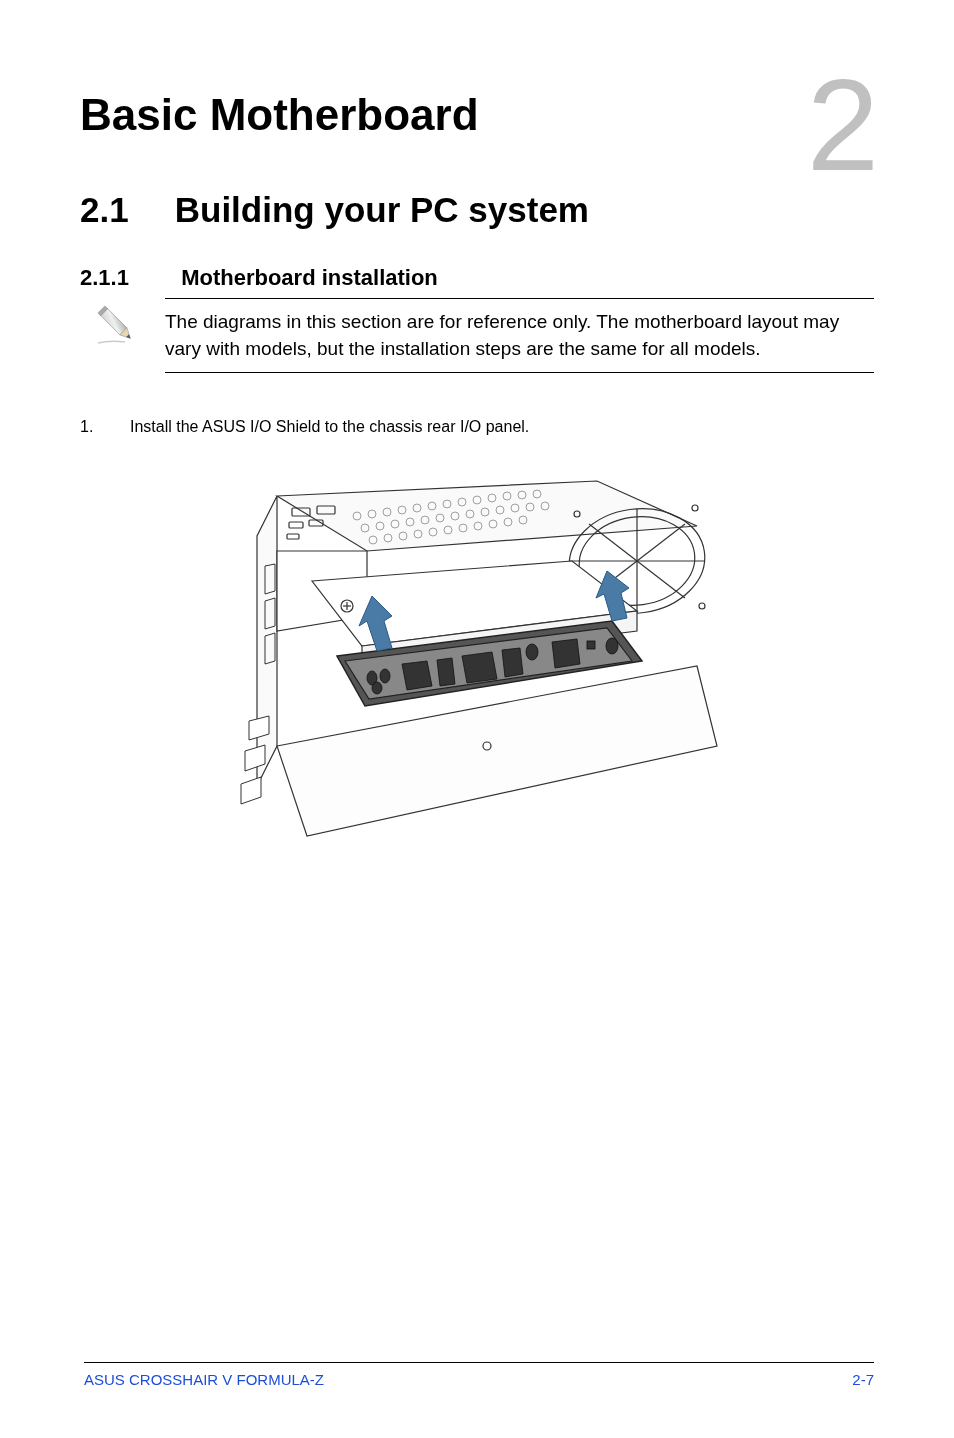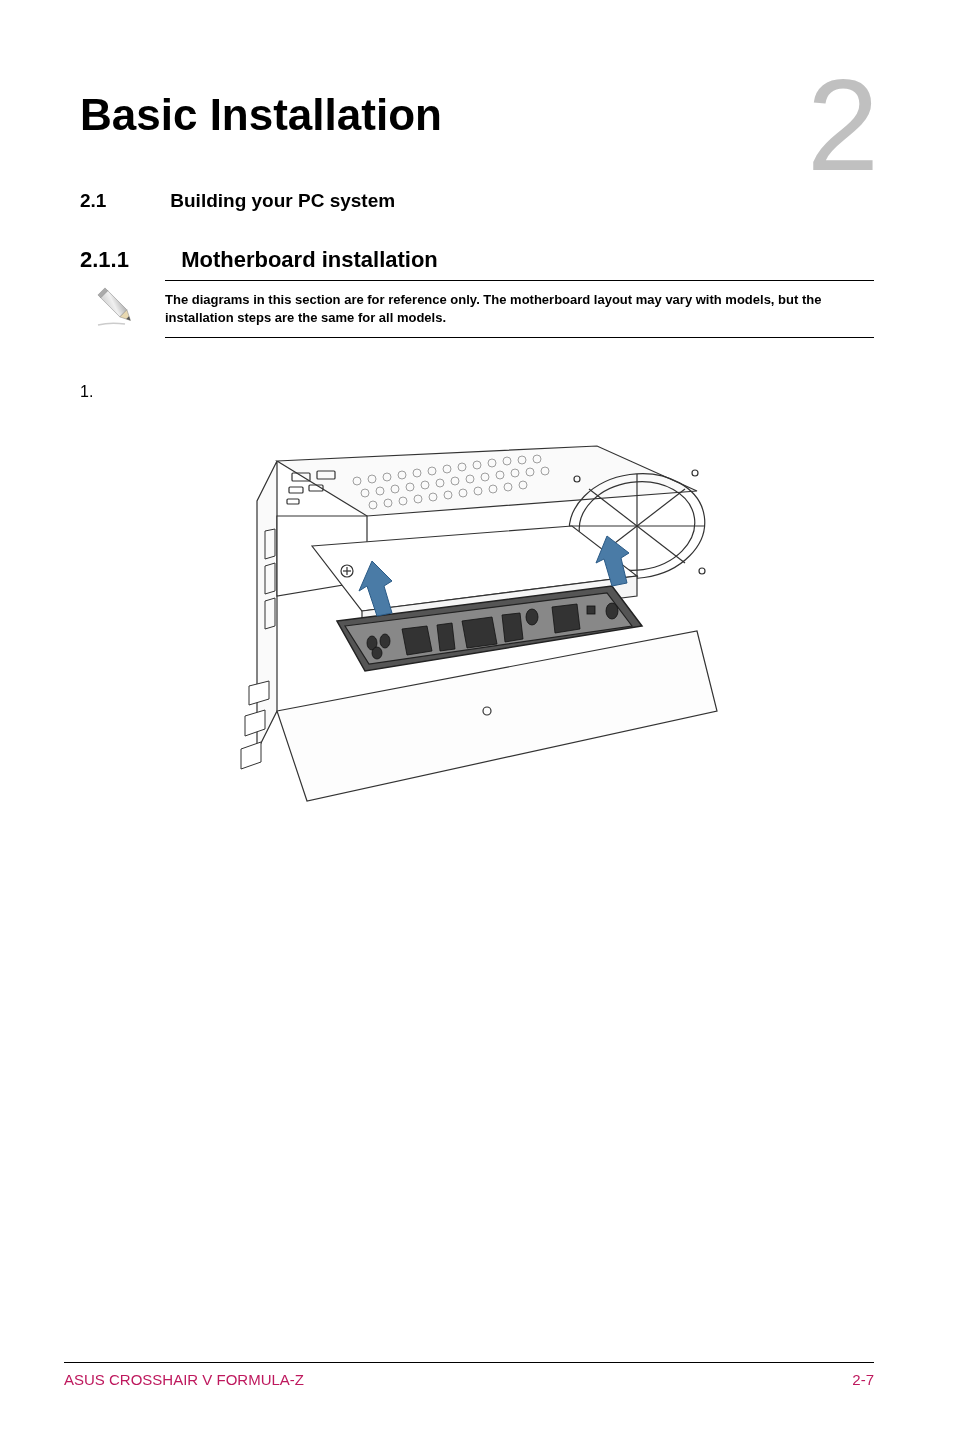--- a/index.html
+++ b/index.html
@@ -25,21 +25,21 @@
       position: absolute;
       top: 60px;
       right: 75px;
       font-size: 130px;
       font-weight: 300;
       color: #c0c0c0;
       font-family: Arial, sans-serif;
       line-height: 1;
     }
     .section-heading {
-      font-size: 19px;
+      font-size: 35px;
       font-weight: bold;
       color: #000;
       margin-bottom: 35px;
     }
     .section-number {
       display: inline-block;
       width: 85px;
     }
     .subsection-heading {
       font-size: 22px;
@@ -61,24 +61,23 @@
       width: 55px;
       height: 55px;
       flex-shrink: 0;
       margin-right: 20px;
     }
     .note-content {
       flex: 1;
       border-top: 1px solid #000;
       border-bottom: 1px solid #000;
       padding: 10px 0;
-      font-size: 13px;
+      font-size: 19px;
       line-height: 1.4;
       color: #000;
-      font-weight: bold;
     }
     .instruction-list {
       margin-top: 20px;
       margin-bottom: 30px;
     }
     .instruction-item {
       font-size: 16px;
       color: #000;
       display: flex;
     }
@@ -91,36 +90,36 @@
       justify-content: center;
       margin-top: 20px;
     }
     .diagram {
       width: 520px;
       height: 400px;
     }
     .footer {
       position: absolute;
       bottom: 50px;
-      left: 64px;
+      left: 84px;
       right: 80px;
       border-top: 1px solid #000;
       padding-top: 8px;
       display: flex;
       justify-content: space-between;
       font-size: 15px;
-      color: #be185d;
+      color: #1d4ed8;
     }
   </style>
 </head>
 <body>
 
 <div class="chapter-number">2</div>
 
-<h1 class="chapter-title">Basic Installation</h1>
+<h1 class="chapter-title">Basic Motherboard</h1>
 
 <h2 class="section-heading">
   <span class="section-number">2.1</span>
   <span>Building your PC system</span>
 </h2>
 
 <h3 class="subsection-heading">
   <span class="subsection-number">2.1.1</span>
   <span>Motherboard installation</span>
 </h3>
@@ -143,20 +142,21 @@
       </g>
       <path d="M 8 45 Q 20 42 35 44" stroke="#ccc" stroke-width="1.5" fill="none"></path>
     </svg>
   </div>
   <div class="note-content">The diagrams in this section are for reference only. The motherboard layout may vary with models, but the installation steps are the same for all models.</div>
 </div>
 
 <div class="instruction-list">
   <div class="instruction-item">
     <span class="instruction-num">1.</span>
+    <span>Install the ASUS I/O Shield to the chassis rear I/O panel.</span>
   </div>
 </div>
 
 <div class="diagram-container">
   <svg class="diagram" viewBox="0 0 520 400" xmlns="http://www.w3.org/2000/svg">
 
     <g stroke="#333" stroke-width="1.2" fill="none">
 
       <path d="M 60 30 L 380 15 L 480 60 L 150 85 Z" fill="#fafafa"></path>
 

